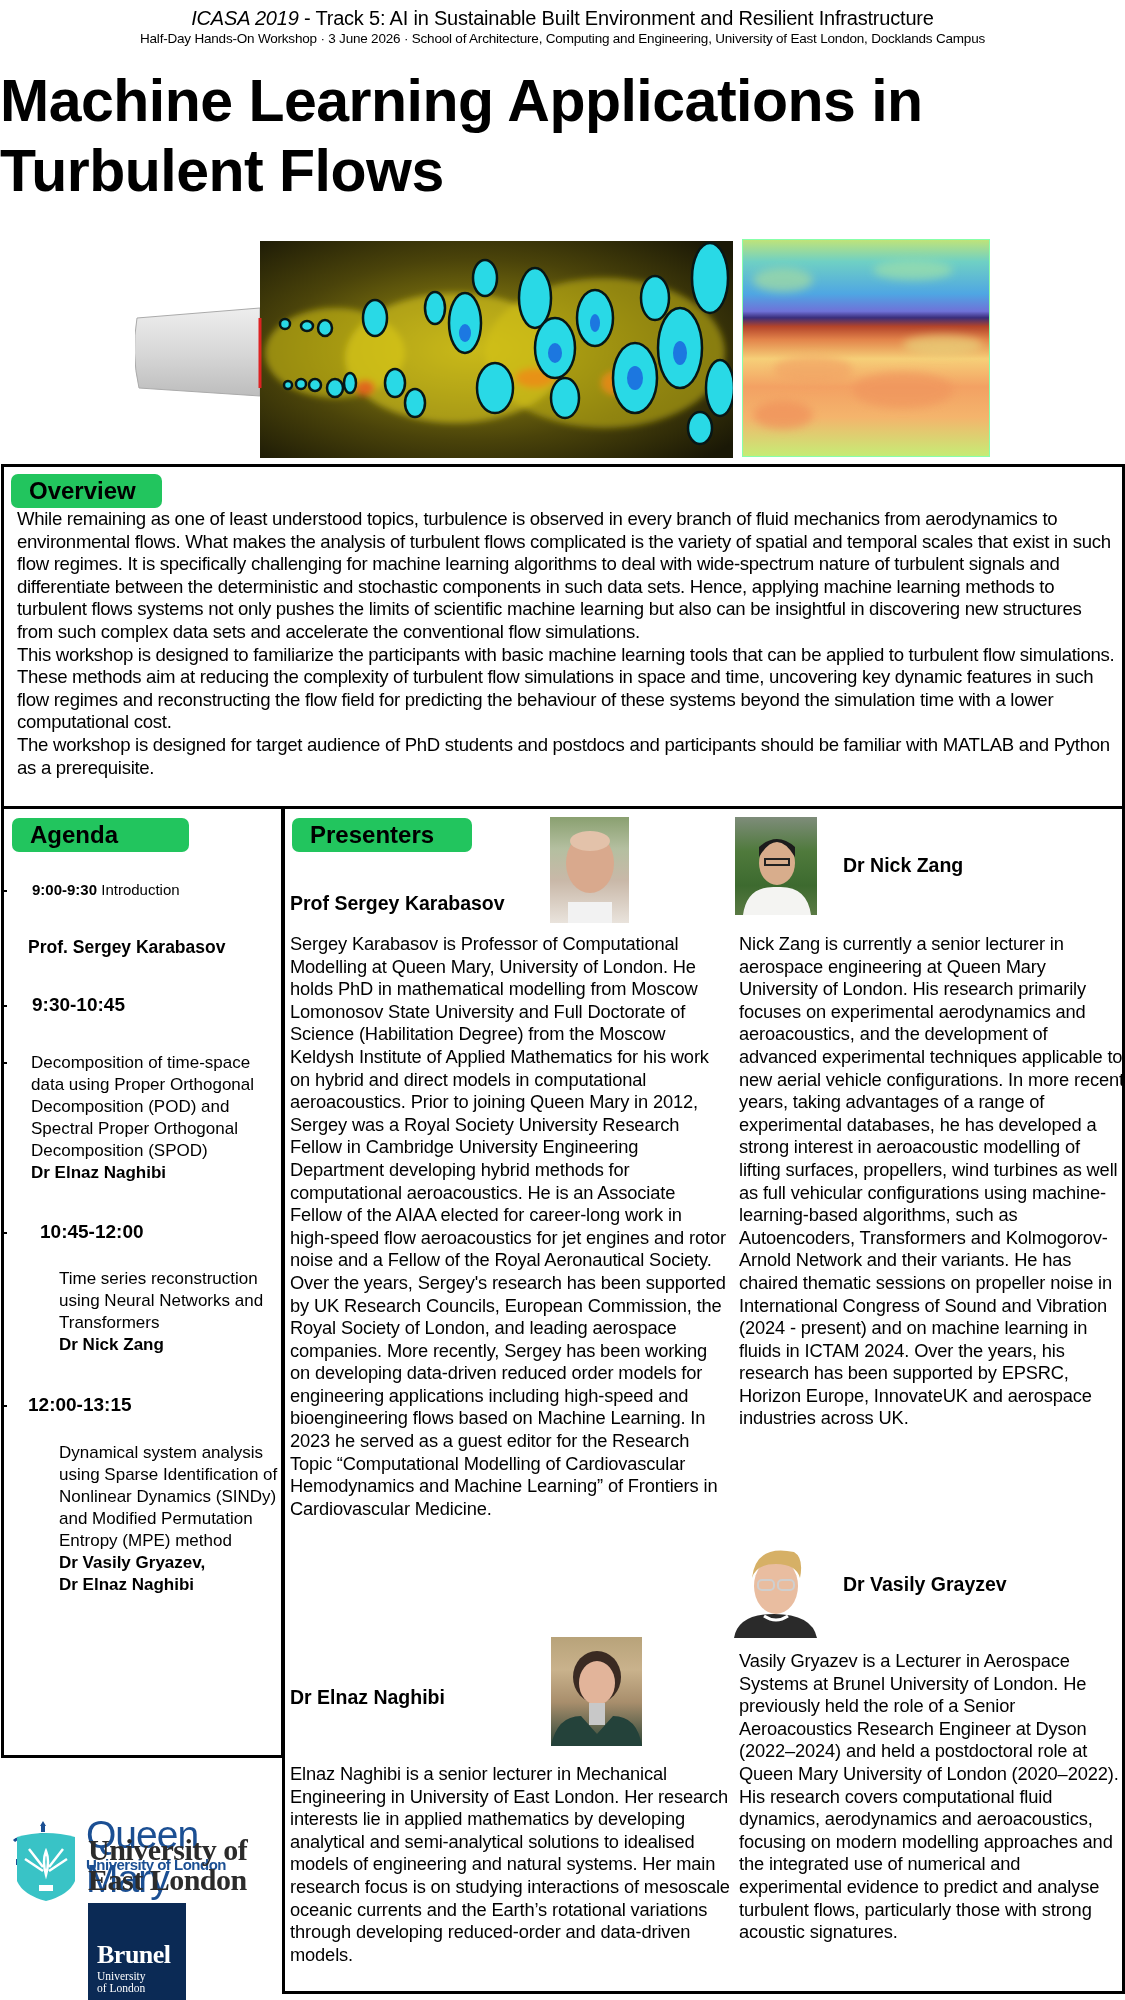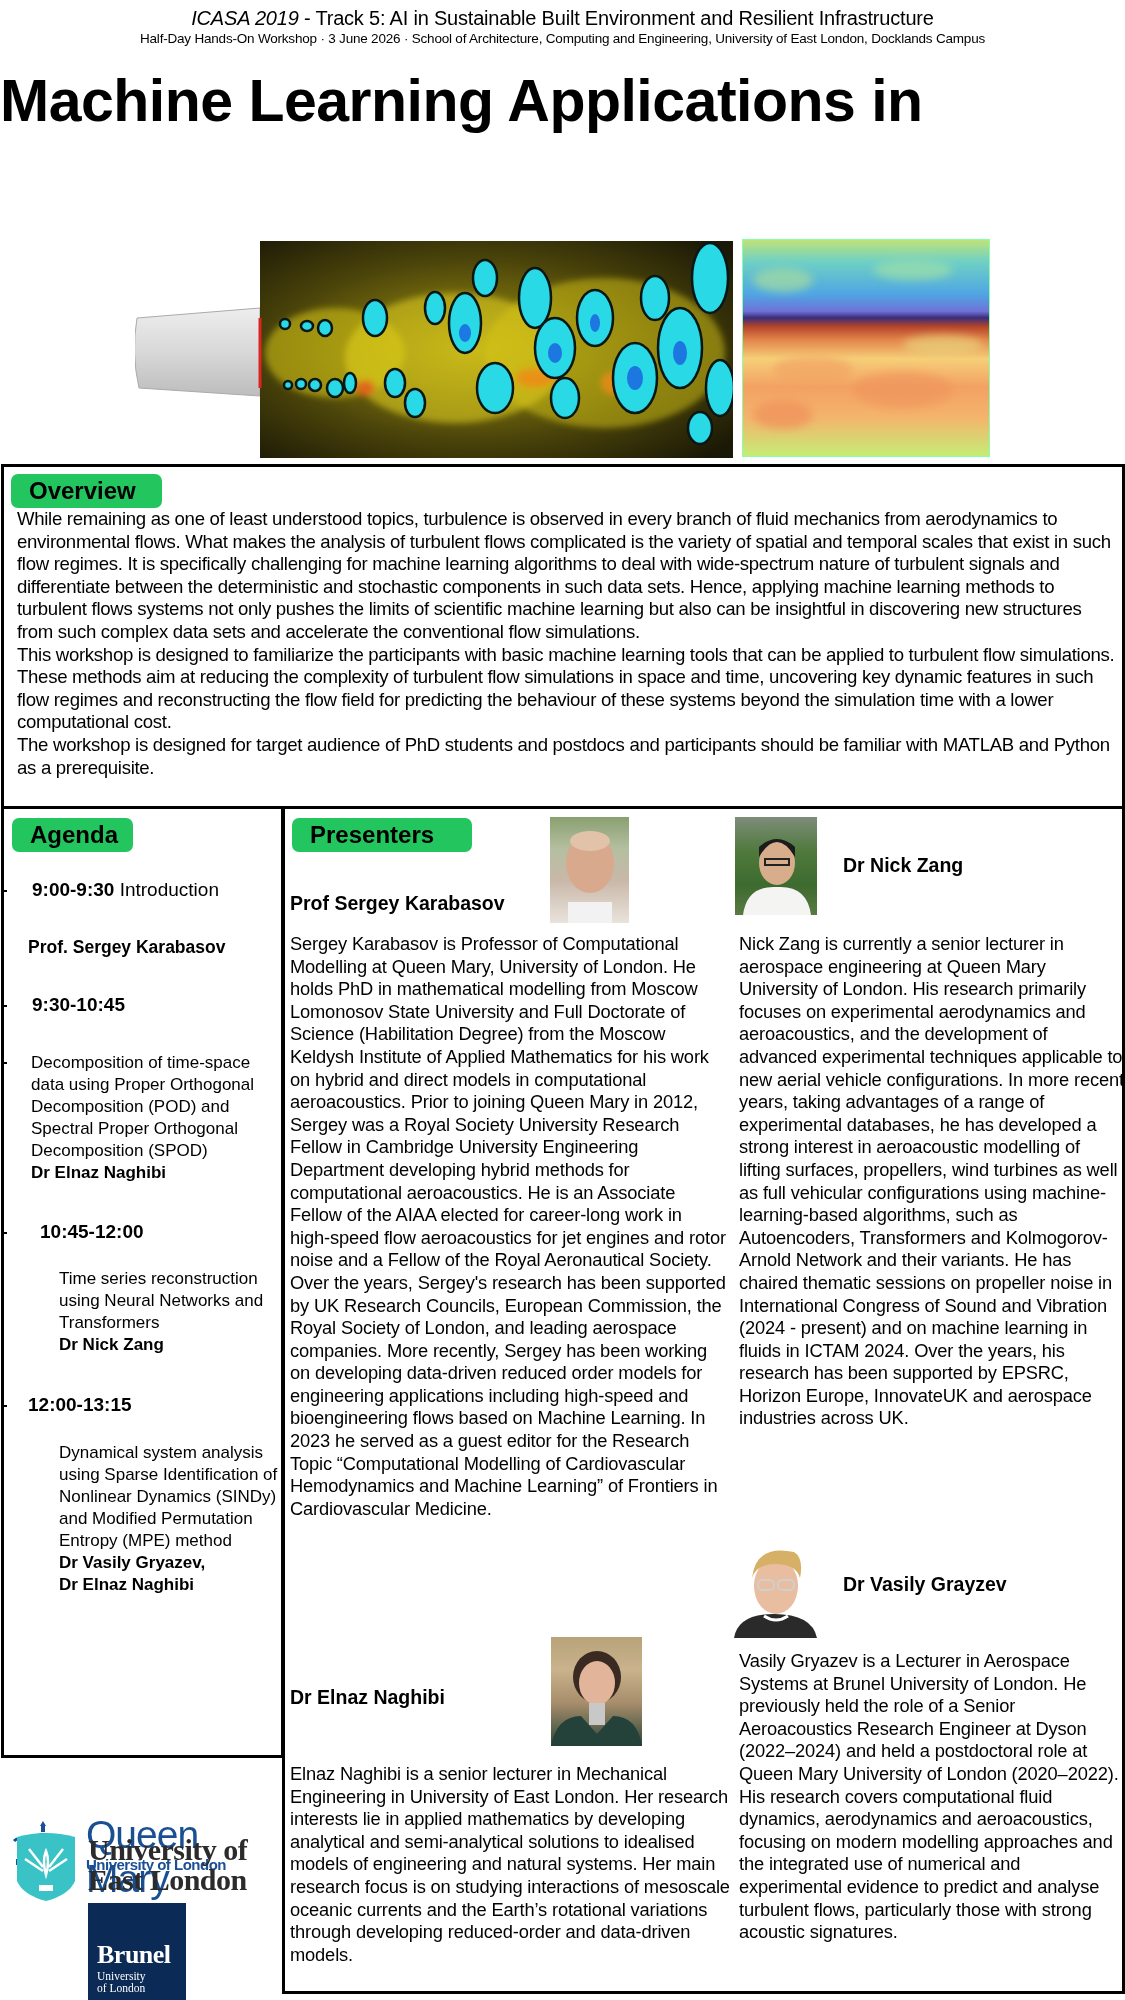--- a/index.html
+++ b/index.html
@@ -22,20 +22,21 @@
   .pname { font-size:19.5px; font-weight:bold; line-height:24px; }
 </style>
 </head>
 <body>
 
 <div class="abs hdr1"><i>ICASA 2019</i><span> - </span><span>Track 5: AI in Sustainable Built Environment and Resilient Infrastructure</span></div>
 <div class="abs hdr2">Half-Day Hands-On Workshop  ·  3 June 2026  · School of Architecture, Computing and Engineering, University of East London, Docklands Campus</div>
 
 <div class="abs title">
   <div>Machine Learning Applications in</div>
+  <div>Turbulent Flows</div>
 </div>
 
 <div class="abs fig" style="left:135px; top:238px; width:598px; height:220px;">
   <svg width="598" height="220" viewBox="0 0 598 220">
     <defs>
       <linearGradient id="nozzle" x1="0" y1="0" x2="0" y2="1">
         <stop offset="0" stop-color="#eeeeee"></stop>
           <stop offset="0.5" stop-color="#d8d8d8"></stop>
           <stop offset="1" stop-color="#bdbdbd"></stop>
       </linearGradient>
@@ -130,24 +131,24 @@
 
 <div class="abs section-box" style="left:1px; top:464px; width:1124px; height:345px;"></div>
 <div class="abs pill" style="left:11px; top:474px; width:151px; height:34px;">Overview</div>
 <div class="abs ov-txt" style="left:17px; top:508px; width:1100px;">
   <div>While remaining as one of least understood topics, turbulence is observed in every branch of fluid mechanics from aerodynamics to environmental flows. What makes the analysis of turbulent flows complicated is the variety of spatial and temporal scales that exist in such flow regimes. It is specifically challenging for machine learning algorithms to deal with wide-spectrum nature of turbulent signals and differentiate between the deterministic and stochastic components in such data sets. Hence, applying machine learning methods to turbulent flows systems not only pushes the limits of scientific machine learning but also can be insightful in discovering new structures from such complex data sets and accelerate the conventional flow simulations.</div>
   <div>This workshop is designed to familiarize the participants with basic machine learning tools that can be applied to turbulent flow simulations. These methods aim at reducing the complexity of turbulent flow simulations in space and time, uncovering key dynamic features in such flow regimes and reconstructing the flow field for predicting the behaviour of these systems beyond the simulation time with a lower computational cost.</div>
   <div>The workshop is designed for target audience of PhD students and postdocs and participants should be familiar with MATLAB and Python as a prerequisite.</div>
 </div>
 
 <div class="abs section-box" style="left:1px; top:806px; width:283px; height:952px;"></div>
-<div class="abs pill" style="left:12px; top:818px; width:121px; height:34px;">Agenda</div>
+<div class="abs pill" style="left:12px; top:818px; width:177px; height:34px;">Agenda</div>
 
 <div class="dash" style="top:890px;"></div>
-<div class="abs" style="left:32px; top:878px; font-size:19px; line-height:24px;"><span class="bold">9:00-9:30</span><span> Introduction</span></div>
+<div class="abs" style="left:32px; top:878px; font-size:15px; line-height:24px;"><span class="bold">9:00-9:30</span><span> Introduction</span></div>
 <div class="abs bold" style="left:28px; top:936px; font-size:17.5px; line-height:22px;">Prof. Sergey Karabasov</div>
 
 <div class="dash" style="top:1005px;"></div>
 <div class="abs time" style="left:32px; top:993px;">9:30-10:45</div>
 <div class="dash" style="top:1062px;"></div>
 <div class="abs agenda-item" style="left:31px; top:1052px; width:250px;">
   <div>Decomposition of time-space data using Proper Orthogonal Decomposition (POD) and Spectral Proper Orthogonal Decomposition (SPOD)</div>
   <div class="bold">Dr Elnaz Naghibi</div>
 </div>
 

